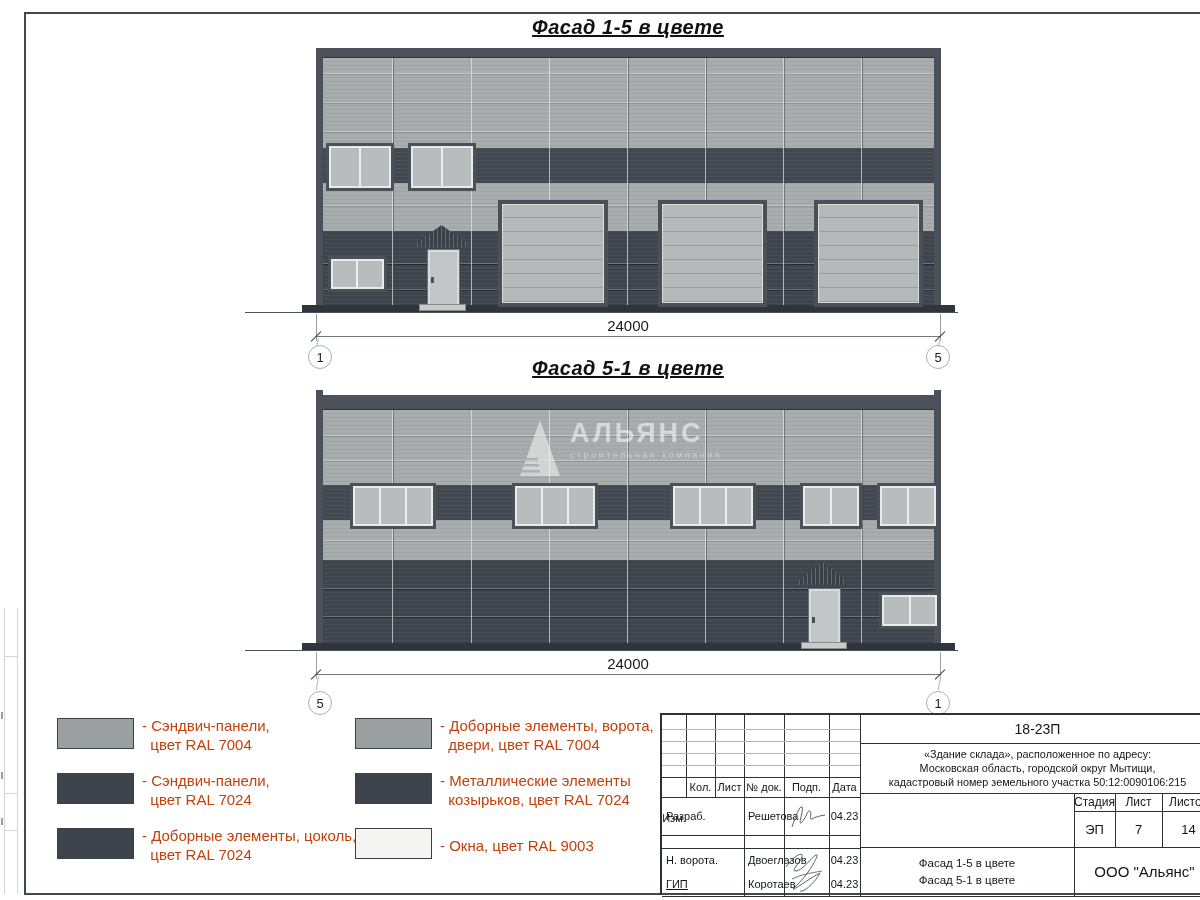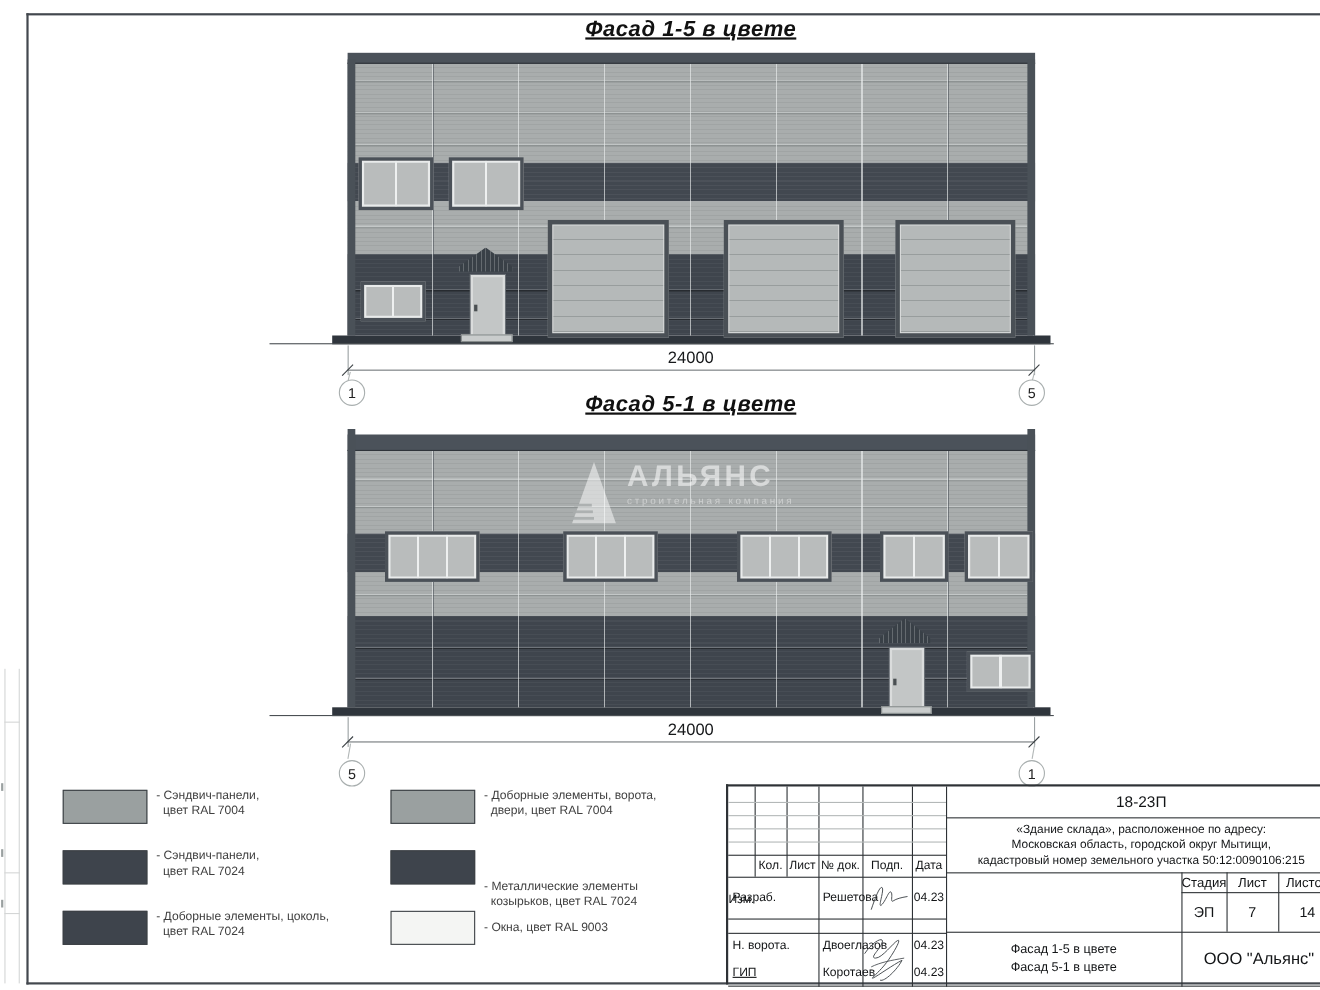--- a/index.html
+++ b/index.html
@@ -67,21 +67,21 @@
     font-size:13px;color:#222;}
   .leader{position:absolute;width:1px;background:#b2b7b7;}
 
   
   .wm{position:absolute;display:flex;align-items:flex-start;gap:10px;pointer-events:none;}
   .wm-text-title{font-size:27px;font-weight:bold;letter-spacing:3px;color:rgba(255,255,255,0.55);line-height:1;}
   .wm-text-sub{font-size:9px;letter-spacing:2.5px;color:rgba(255,255,255,0.42);margin-top:3px;}
 
   
   .leg-swatch{position:absolute;width:75px;height:29px;border:1px solid #3c4145;}
-  .leg-label{position:absolute;font-size:11px;line-height:1.28;color:#404040;white-space:pre-wrap;}
+  .leg-label{position:absolute;font-size:15px;line-height:1.28;color:#c2410c;white-space:pre-wrap;}
 
   
   .tb{position:absolute;left:660px;top:713px;width:553px;height:182px;
     border-top:2px solid #2e3236;border-left:2px solid #2e3236;box-sizing:border-box;
     font-size:11px;color:#131517;}
   .tb .v{position:absolute;width:1px;background:#2e3236;}
   .tb .h{position:absolute;height:1px;background:#2e3236;}
   .tb .hl{position:absolute;height:1px;background:#b4b8b8;}
   .tb .cell{position:absolute;display:flex;align-items:center;justify-content:center;text-align:center;}
   .tb .cell-l{position:absolute;display:flex;align-items:center;justify-content:flex-start;}
@@ -247,21 +247,21 @@
 
     <div class="leg-swatch" style="left: 57px; top: 828px; background-color: rgb(62, 68, 76);"></div>
     <div class="leg-label" style="left:142px;top:826px;">- Доборные элементы, цоколь,
   цвет RAL 7024</div>
 
     <div class="leg-swatch" style="left: 355px; top: 718px; background-color: rgb(154, 160, 160);"></div>
     <div class="leg-label" style="left:440px;top:716px;">- Доборные элементы, ворота,
   двери, цвет RAL 7004</div>
 
     <div class="leg-swatch" style="left: 355px; top: 773px; background-color: rgb(62, 68, 76);"></div>
-    <div class="leg-label" style="left:440px;top:771px;margin-top:28px;">- Металлические элементы
+    <div class="leg-label" style="left:440px;top:771px;">- Металлические элементы
   козырьков, цвет RAL 7024</div>
 
     <div class="leg-swatch" style="left: 355px; top: 828px; background-color: rgb(244, 245, 243);"></div>
     <div class="leg-label" style="left:440px;top:836px;">- Окна, цвет RAL 9003</div>
   </div>
 
   <div class="tb">
 
     <div class="v" style="left:24px;top:0;height:82px;"></div>
     <div class="v" style="left:53px;top:0;height:82px;"></div>

